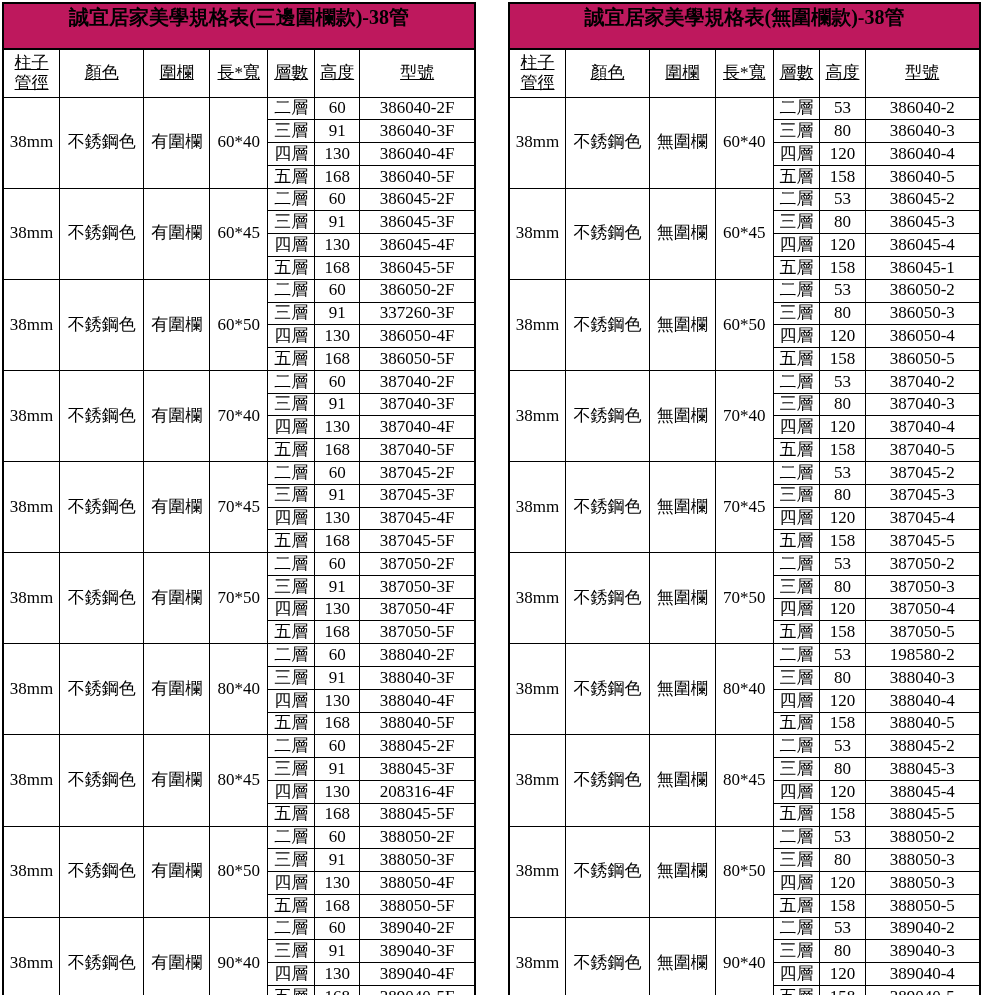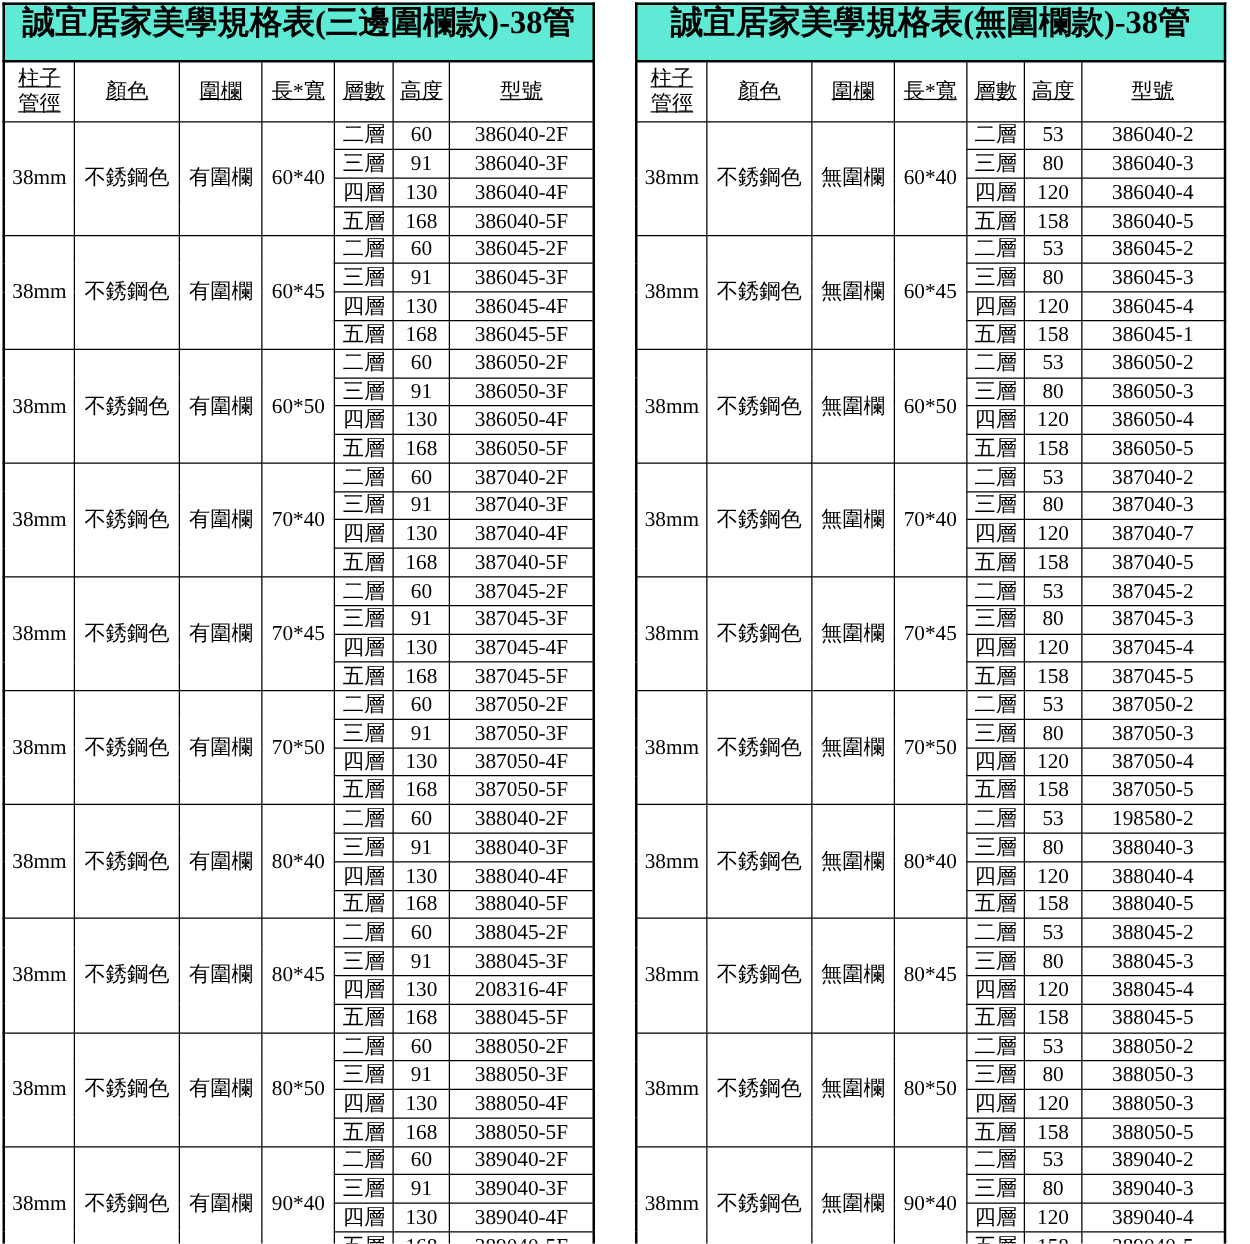--- a/index.html
+++ b/index.html
@@ -18,25 +18,25 @@
   }
   .spec-table {
     position: absolute;
     top: 2px;
   }
   .spec-table.left  { left: 2px;   width: 474px; }
   .spec-table.right { left: 508px; width: 473px; }
   .table-title {
     box-sizing: border-box;
     height: 46px;
-    background: #5eead4;
+    background: #be185d;
     border: 2px solid #000000;
     border-bottom: none;
     text-align: center;
-    font-size: 26px;
+    font-size: 20px;
     font-weight: bold;
     line-height: 27px;
     white-space: nowrap;
     overflow: hidden;
   }
   table.grid {
     border-collapse: collapse;
     table-layout: fixed;
     width: 100%;
     height: 962px;
@@ -147,21 +147,21 @@
             <td rowspan="4">不銹鋼色</td>
             <td rowspan="4">有圍欄</td>
             <td rowspan="4">60*50</td>
             <td>二層</td>
             <td>60</td>
             <td>386050-2F</td>
           </tr>
           <tr>
             <td>三層</td>
             <td>91</td>
-            <td>386050-3F</td>
+            <td>337260-3F</td>
           </tr>
           <tr>
             <td>四層</td>
             <td>130</td>
             <td>386050-4F</td>
           </tr>
           <tr>
             <td>五層</td>
             <td>168</td>
             <td>386050-5F</td>
@@ -445,21 +445,21 @@
             <td>387040-2</td>
           </tr>
           <tr>
             <td>三層</td>
             <td>80</td>
             <td>387040-3</td>
           </tr>
           <tr>
             <td>四層</td>
             <td>120</td>
-            <td>387040-7</td>
+            <td>387040-4</td>
           </tr>
           <tr>
             <td>五層</td>
             <td>158</td>
             <td>387040-5</td>
           </tr>
           <tr>
             <td rowspan="4">38mm</td>
             <td rowspan="4">不銹鋼色</td>
             <td rowspan="4">無圍欄</td>

